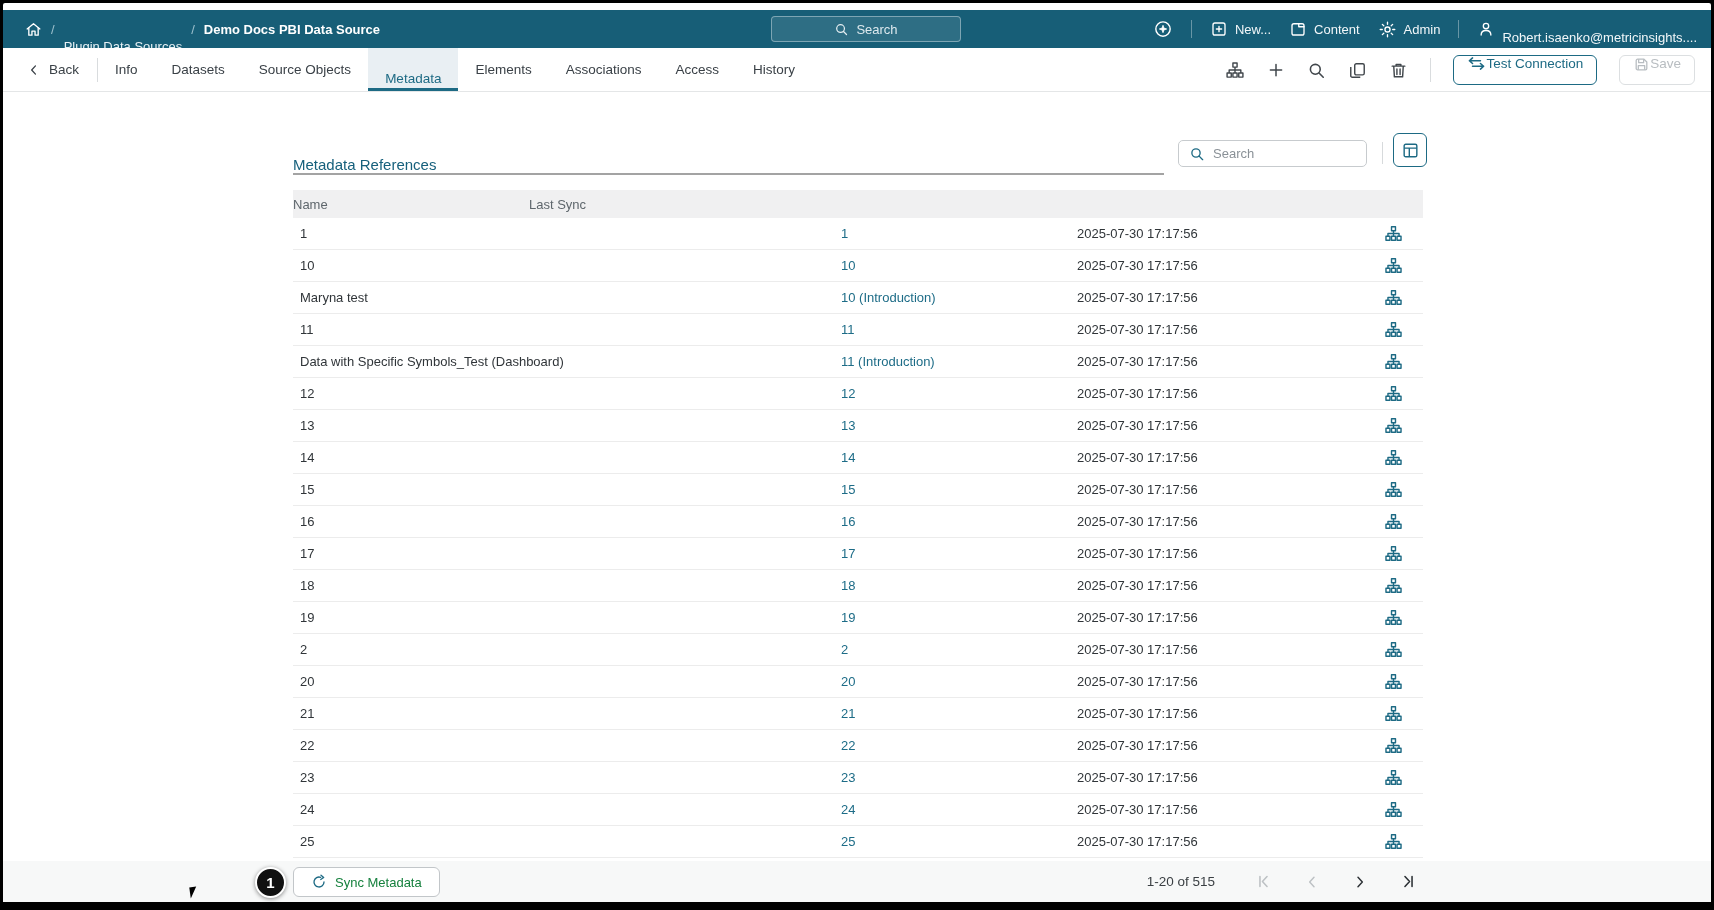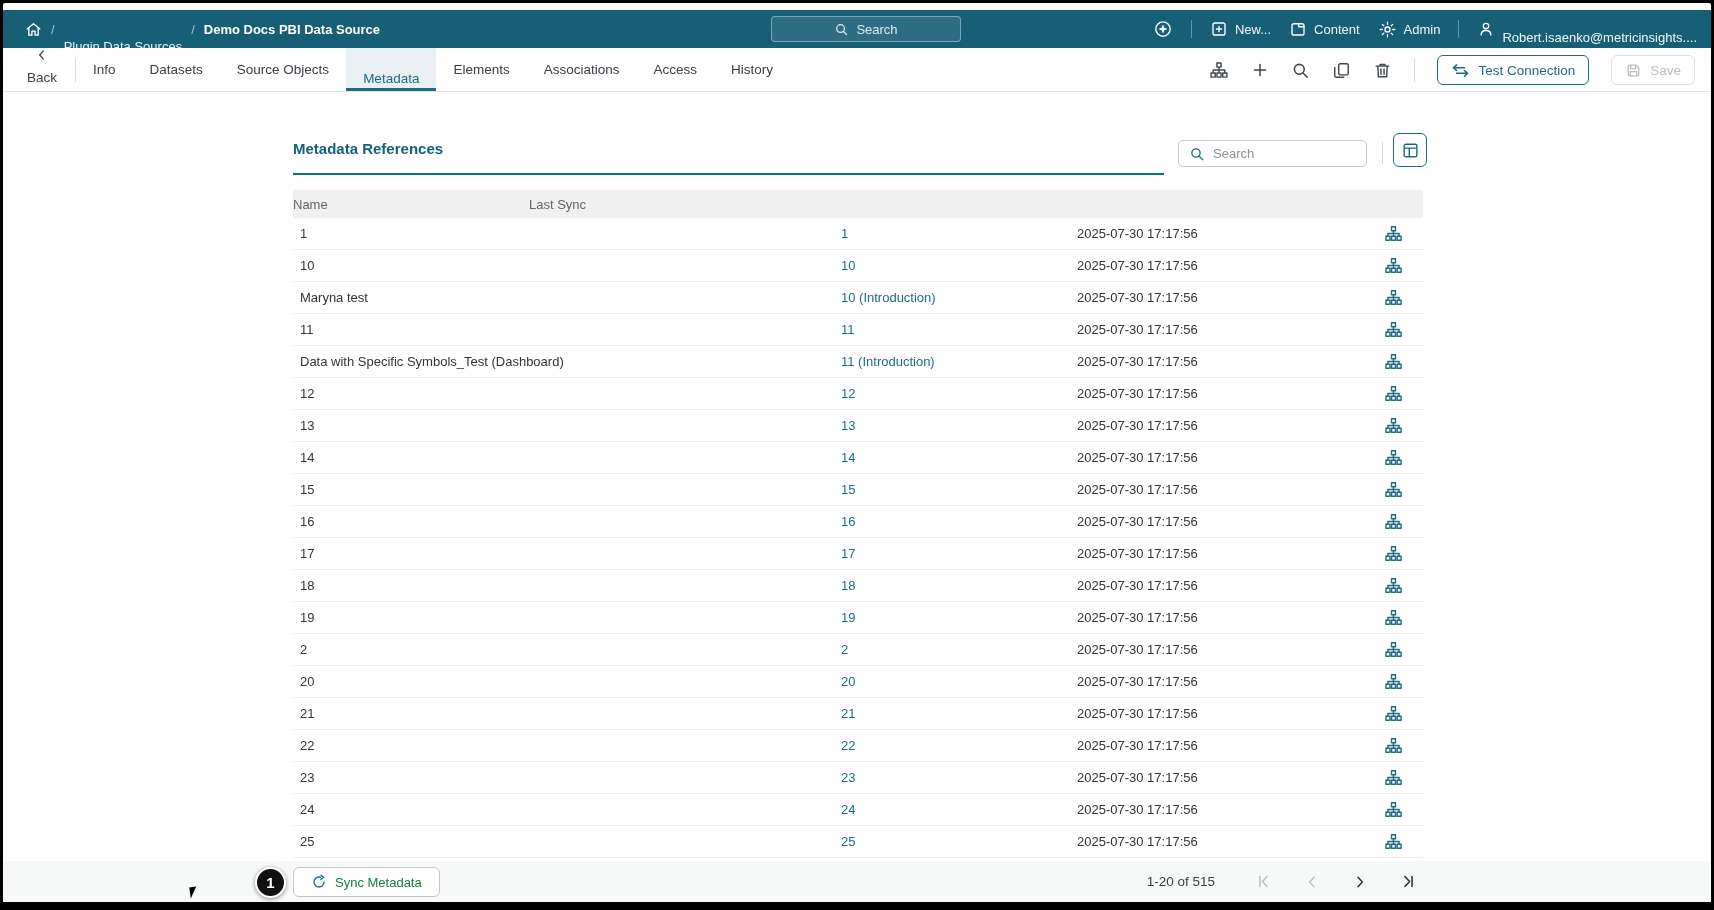--- a/index.html
+++ b/index.html
@@ -29,40 +29,40 @@
   .top-right { position:absolute; right:14px; top:0; height:38px; display:flex; align-items:center; gap:18px; }
   .top-item { display:flex; align-items:center; gap:7px; color:#f2f7f9; font-size:13px; cursor:pointer; white-space:nowrap; }
   .top-item .email { max-width:218px; overflow:hidden; text-overflow:ellipsis;margin-top:16px; }
   .v-div { width:1px; height:18px; background:rgba(255,255,255,0.35); }
   
   .tabbar {
     position:absolute; top:45px; left:0; right:0; height:44px;
     background:#fff; border-bottom:1px solid #e4e6e7;
     display:flex; align-items:stretch; font-size:13.5px; color:#3a4147;
   }
-  .back-zone { display:flex; align-items:center; gap:8px; padding:0 18px 0 24px; cursor:pointer;flex-direction:column; }
+  .back-zone { display:flex; align-items:center; gap:8px; padding:0 18px 0 24px; cursor:pointer; }
   .tab-div { width:1px; height:24px; background:#d9dcde; align-self:center; }
   .tab { display:flex; align-items:center; padding:0 17px; cursor:pointer; }
   .tab.active {
     background:#e9eff3; color:#1d6a84; border-bottom:3px solid #1d6a84; padding-top:20px;
   }
   .tab-actions { position:absolute; right:16px; top:0; height:44px; display:flex; align-items:center; gap:22px; }
   .icon-btn { display:flex; align-items:center; cursor:pointer; }
   .btn {
-    display:flex; align-items:center; gap:8px; height:30px; padding:0 13px;
+    display:flex; height:30px; padding:0 13px;
     border-radius:6px; font-size:13.5px; cursor:pointer; background:#fff; white-space:nowrap;
   }
   .btn-outline-teal { border:1.5px solid #1d6a84; color:#1d6a84; }
   .btn-disabled { border:1px solid #dcdfe1; color:#b8bdc1; cursor:default; }
   
   .content-head { position:absolute; top:128px; left:290px; width:1134px; height:44px; }
   .page-title {
     position:absolute; left:0; bottom:0; width:871px;
-    color:#16607c; font-size:15px; font-weight:bold;
-    padding-bottom:16px; border-bottom:2px solid #0f766e;
+    color:#16607c; font-size:15px; font-weight:normal;
+    padding-bottom:0; border-bottom:2px solid #a3a3a3;
   }
   .grid-search {
     position:absolute; left:885px; top:9px; width:189px; height:27px;
     border:1px solid #c7cbce; border-radius:5px; background:#fff;
     display:flex; align-items:center; gap:8px; padding:0 10px; cursor:text;
   }
   .grid-search .ph { color:#8a9197; font-size:13px; }
   .head-div { position:absolute; left:1089px; top:11px; width:1px; height:22px; background:#d7dadc; }
   .cols-btn {
     position:absolute; left:1100px; top:2px; width:34px; height:34px;

